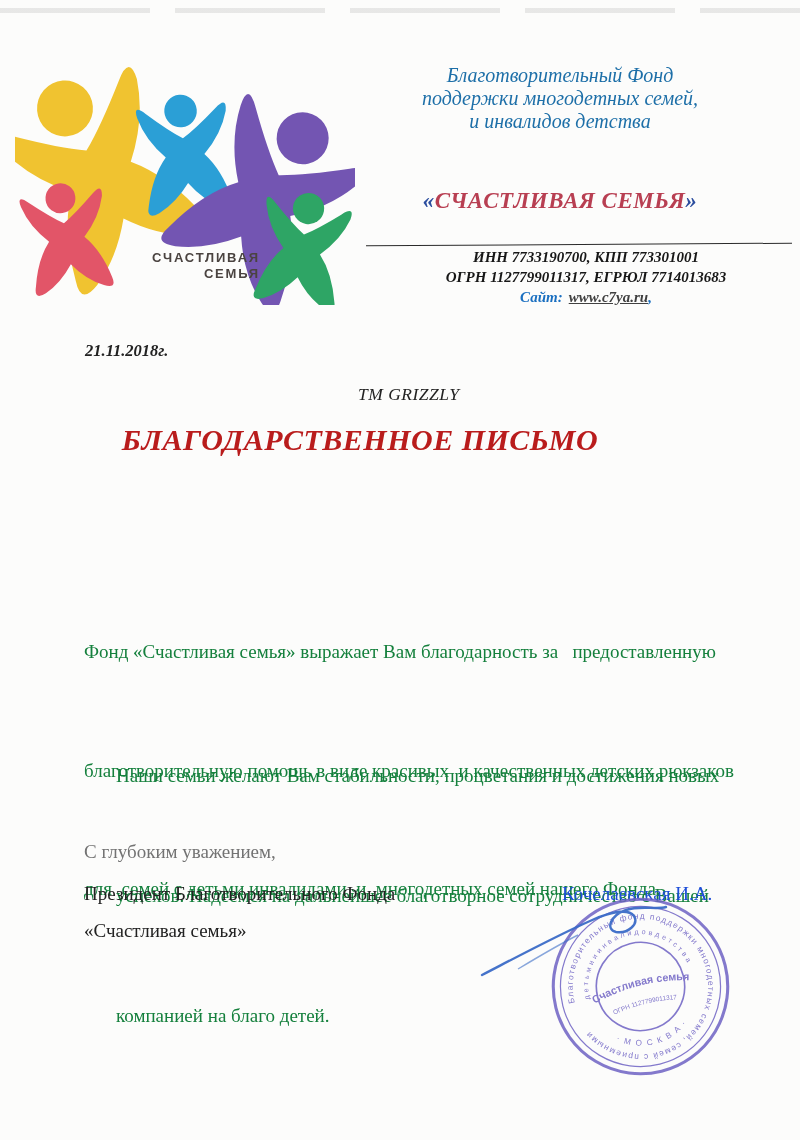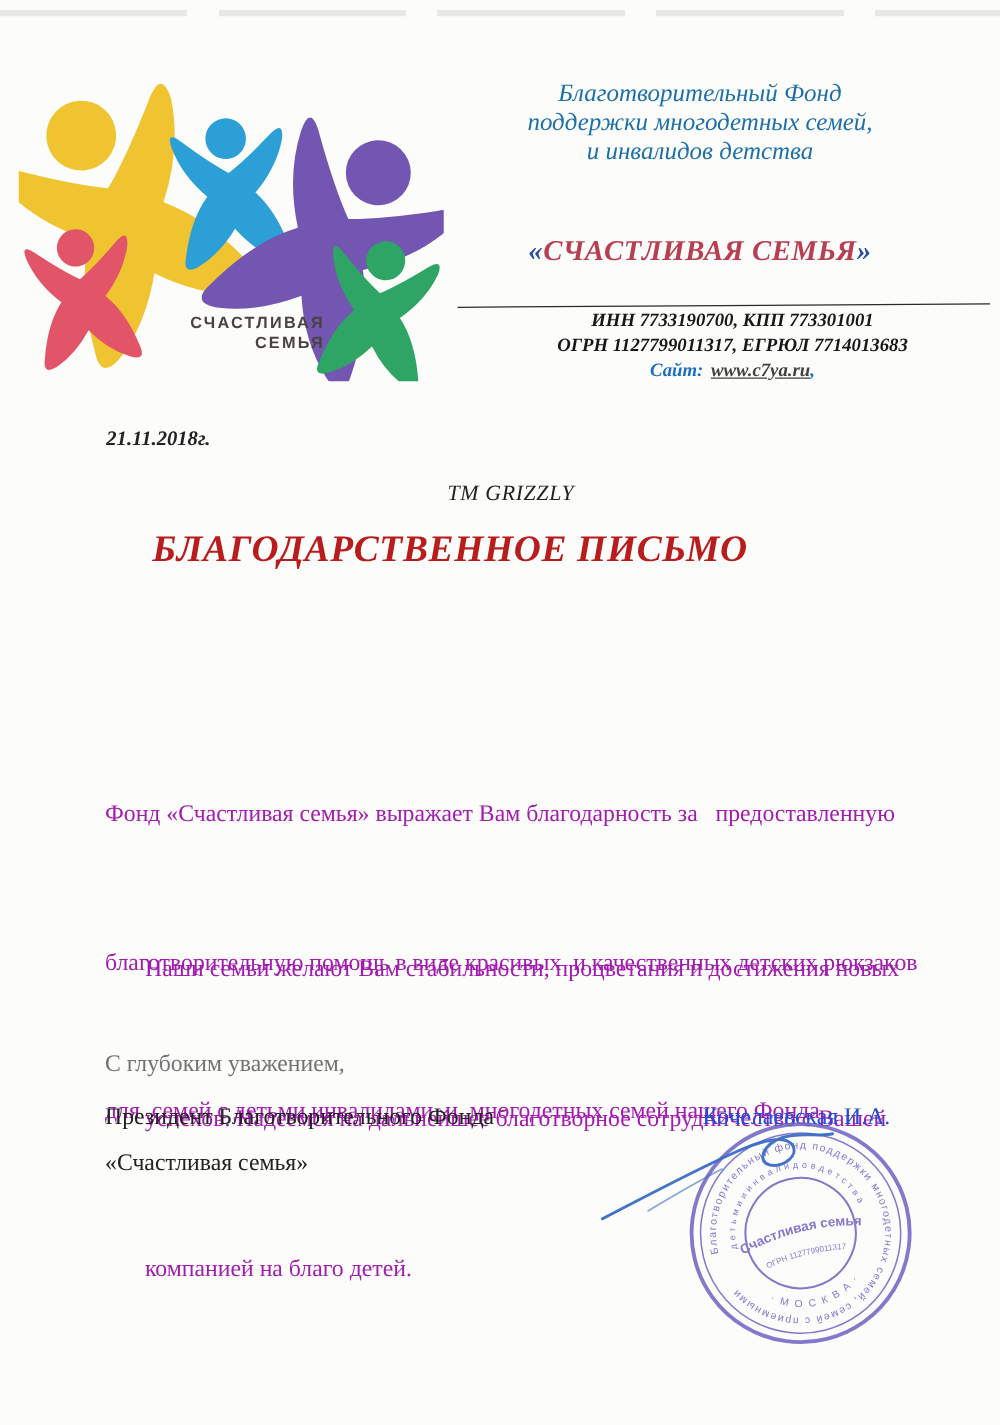--- a/index.html
+++ b/index.html
@@ -46,21 +46,21 @@
   .site-suffix { text-decoration:none; }
   
   .date      { position:absolute; left:85px;  top:341px; font-size:16.5px; font-weight:bold; font-style:italic; color:#222; }
   .recipient { position:absolute; left:358px; top:364px; font-size:17.5px; font-weight:normal; font-style:italic; letter-spacing:.5px; color:#222;margin-top:20px; }
   .title {
     position:absolute; left:0; top:423px; width:720px; text-align:center;
     font-size:30px; font-weight:bold; font-style:italic; letter-spacing:.5px;
     color:#b91c1c;
   }
   
-  .para { position:absolute; font-size:19px; line-height:39.5px; color:#a21caf; white-space:pre; }
+  .para { position:absolute; font-size:19px; line-height:39.5px; color:#15803d; white-space:pre; }
   .para-1 { left:84px;  top:553px; }
   .para-2 { left:116px; top:676px; line-height:40px; }
   
   .closing     { position:absolute; left:84px;  top:841px; font-size:19px; color:#737373; }
   .signer-pos  { position:absolute; left:84px;  top:883px; font-size:19px; color:#222; }
   .signer-name { position:absolute; left:562px; top:883px; font-size:19px; color:#1d4ed8; }
   .signer-org  { position:absolute; left:84px;  top:920px; font-size:19px; color:#222; }
   .stamp-svg { position:absolute; left:543px; top:889px; width:195px; height:195px; opacity:.85; }
   .sign-svg  { position:absolute; left:478px; top:893px; width:235px; height:100px; }
   .stamp-txt { font-family:"Liberation Sans", sans-serif; fill:#6f63c4; }

